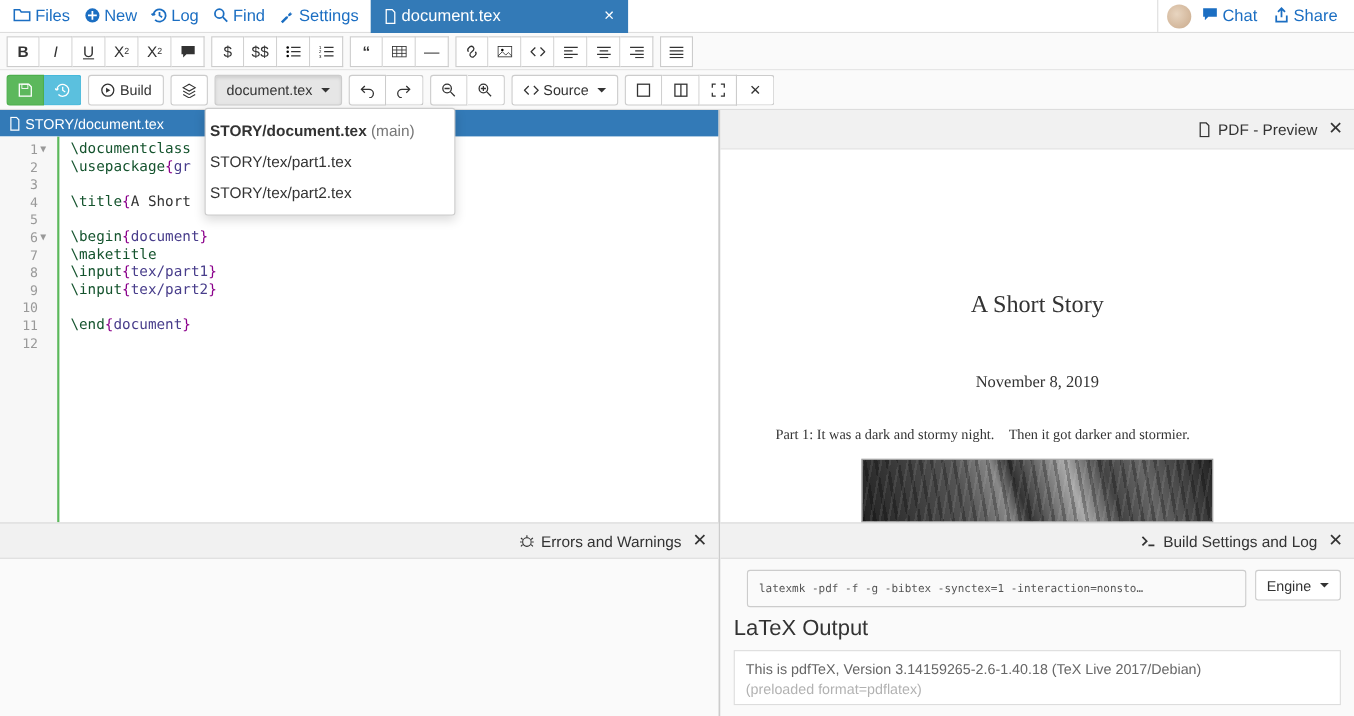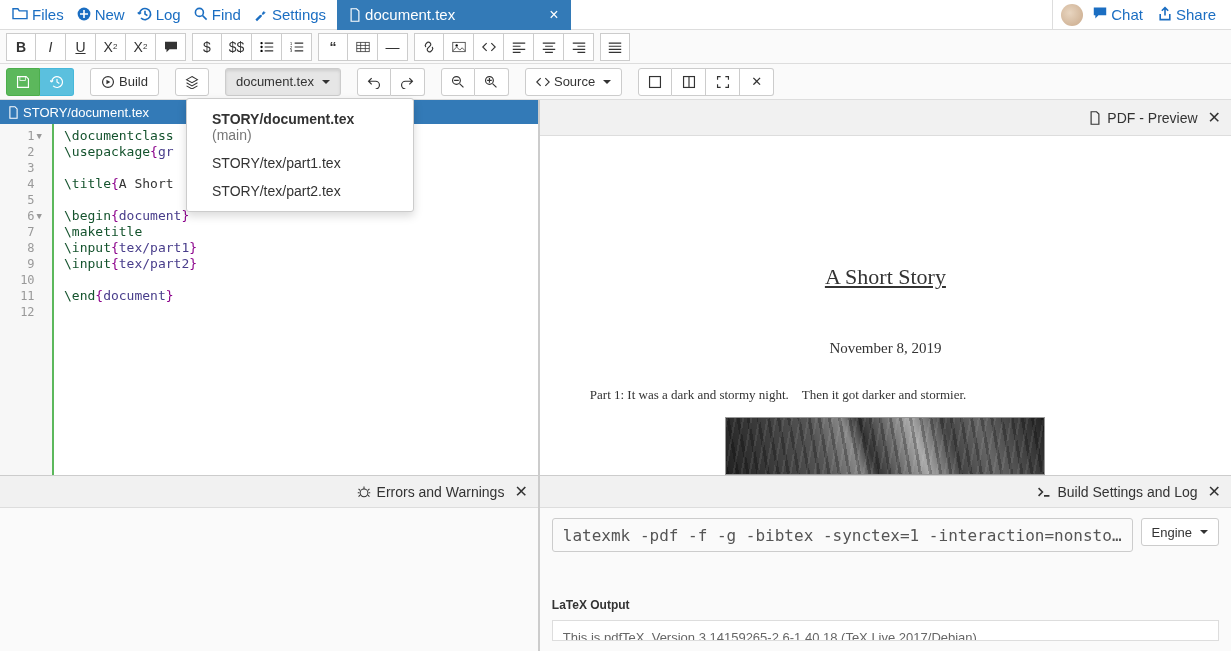--- a/index.html
+++ b/index.html
@@ -16,36 +16,36 @@
 .topnav-right { margin-left: auto; display: flex; align-items: center; gap: 4px; padding-right: 10px; border-left: 1px solid #ddd; padding-left: 8px; height: 100%; }
 .avatar { width: 22px; height: 22px; border-radius: 50%; background: radial-gradient(circle at 40% 40%, #e8d5c0, #c9a98a); }
 
 
 .fmtbar { height: 34px; display: flex; align-items: center; padding: 0 6px; gap: 0; background: #fafafa; border-bottom: 1px solid #ddd; }
 .fmtbtn { width: 30px; height: 28px; display: flex; align-items: center; justify-content: center; background: #fff; border: 1px solid #ccc; cursor: pointer; color: #333; font-size: 14px; }
 .fmtgap { width: 6px; }
 .fmtbtn + .fmtbtn { border-left: none; }
 
 
-.buildbar { height: 36px; display: flex; align-items: center; padding: 2px 6px; gap: 16px; background: #fafafa; border-bottom: 1px solid #ddd; }
+.buildbar { height: 36px; display: flex; align-items: center; padding: 2px 6px; gap: 6px; background: #fafafa; border-bottom: 1px solid #ddd; }
 .btn { height: 28px; padding: 0 10px; display: flex; align-items: center; gap: 4px; background: #fff; border: 1px solid #ccc; border-radius: 3px; cursor: pointer; color: #333; font-size: 13px; }
 .btn-green { background: #5cb85c; border-color: #4cae4c; color: #fff; }
 .btn-teal { background: #5bc0de; border-color: #46b8da; color: #fff; }
 .btn-group { display: flex; }
 .btn-group .btn { border-radius: 0; }
 .btn-group .btn:first-child { border-radius: 3px 0 0 3px; }
 .btn-group .btn:last-child { border-radius: 0 3px 3px 0; }
 .btn-group .btn + .btn { border-left: none; }
 .btn-active { background: #e6e6e6; box-shadow: inset 0 2px 3px rgba(0,0,0,.1); }
 .btn-icon { width: 34px; padding: 0; justify-content: center; }
 .caret { display: inline-block; width: 0; height: 0; border-left: 4px solid transparent; border-right: 4px solid transparent; border-top: 4px solid currentColor; margin-left: 4px; }
 
 
 .dropdown { position: absolute; top: 98px; left: 186px; width: 228px; background: #fff; border: 1px solid #ccc; border-radius: 3px; box-shadow: 0 4px 10px rgba(0,0,0,.15); padding: 6px 0; z-index: 100; }
-.dd-item { padding: 6px 25px; font-size: 14px; cursor: pointer; color: #333; }
+.dd-item { padding: 6px 4px; font-size: 14px; cursor: pointer; color: #333; }
 .dd-sub { color: #777; font-weight: normal; }
 
 
 .workspace { display: flex; height: calc(100% - 30px - 34px - 36px); }
 .left-pane { width: 655px; display: flex; flex-direction: column; border-right: 2px solid #ccc; }
 .right-pane { flex: 1; display: flex; flex-direction: column; }
 
 
 .file-header { height: 24px; background: #337ab7; color: #fff; display: flex; align-items: center; padding: 0 8px; font-size: 13px; gap: 4px; }
 .editor { flex: 1; display: flex; font-family: "Menlo","Consolas",monospace; font-size: 13px; overflow: hidden; }
@@ -59,32 +59,32 @@
 
 
 .errors-panel { height: 176px; border-top: 1px solid #ccc; background: #fafafa; }
 .panel-header { height: 32px; display: flex; align-items: center; justify-content: flex-end; padding: 0 10px; gap: 10px; background: #f1f1f1; border-bottom: 1px solid #ddd; }
 .panel-title { display: flex; align-items: center; gap: 6px; color: #333; font-size: 14px; }
 .panel-close { cursor: pointer; color: #333; font-size: 16px; line-height: 1; }
 
 
 .pdf-header { height: 36px; display: flex; align-items: center; justify-content: flex-end; padding: 0 10px; gap: 10px; background: #f1f1f1; border-bottom: 1px solid #ddd; }
 .pdf-body { flex: 1; overflow: hidden; background: #fff; display: flex; flex-direction: column; align-items: center; padding: 10px 20px 0; font-family: "Times New Roman", serif; }
-.pdf-title { font-size: 22px; margin-top: 118px; text-decoration: underline; }
+.pdf-title { font-size: 22px; margin-top: 118px; }
 .pdf-date { font-size: 15px; margin-top: 50px; }
 .pdf-para { font-size: 13px; margin-top: 30px; align-self: flex-start; padding-left: 30px; padding-right: 30px; }
 .pdf-img { width: 320px; height: 120px; margin-top: 14px; background: linear-gradient(70deg, #222 0%, #555 30%, #888 40%, #333 45%, #aaa 60%, #444 70%, #666 80%, #222 100%); border: 1px solid #999; position: relative; overflow: hidden; }
 .pdf-img::before { content:""; position:absolute; inset:0; background: repeating-linear-gradient(100deg, rgba(255,255,255,.08) 0 2px, transparent 2px 8px), repeating-linear-gradient(80deg, rgba(0,0,0,.25) 0 3px, transparent 3px 10px); }
 
 
 .log-panel { height: 176px; border-top: 1px solid #ccc; background: #fafafa; display: flex; flex-direction: column; }
 .log-body { flex: 1; padding: 10px 12px; display: flex; flex-direction: column; gap: 8px; overflow: hidden; }
 .cmd-row { display: flex; gap: 8px; }
-.cmd-input { flex: 1; height: 32px; padding: 16px 10px; border: 1px solid #ccc; border-radius: 3px; font-family: "Menlo","Consolas",monospace; font-size: 16px; color: #555; overflow: hidden; text-overflow: ellipsis; white-space: nowrap; display: flex; align-items: center; }
-.log-heading { font-size: 12px; font-weight: 700; margin-top: 38px; }
+.cmd-input { flex: 1; height: 32px; padding: 16px 10px; border: 1px solid #ccc; border-radius: 3px; font-family: "Menlo","Consolas",monospace; font-size: 10px; color: #555; overflow: hidden; text-overflow: ellipsis; white-space: nowrap; display: flex; align-items: center; margin-left: 12px; }
+.log-heading { font-size: 20px; font-weight: 400; }
 .log-output { border: 1px solid #ddd; background: #fff; padding: 8px 10px; font-size: 13px; color: #666; line-height: 1.4; height: 70px; overflow: hidden; }
 </style>
 </head>
 <body>
 
 <div class="topnav">
   <div class="topnav-left">
     <div class="topnav-link">
       <svg width="18" height="14" viewBox="0 0 24 20">
           <path d="M2 4h7l2 3h11v11H2z" fill="none" stroke="#1b6ec2" stroke-width="2"></path>

